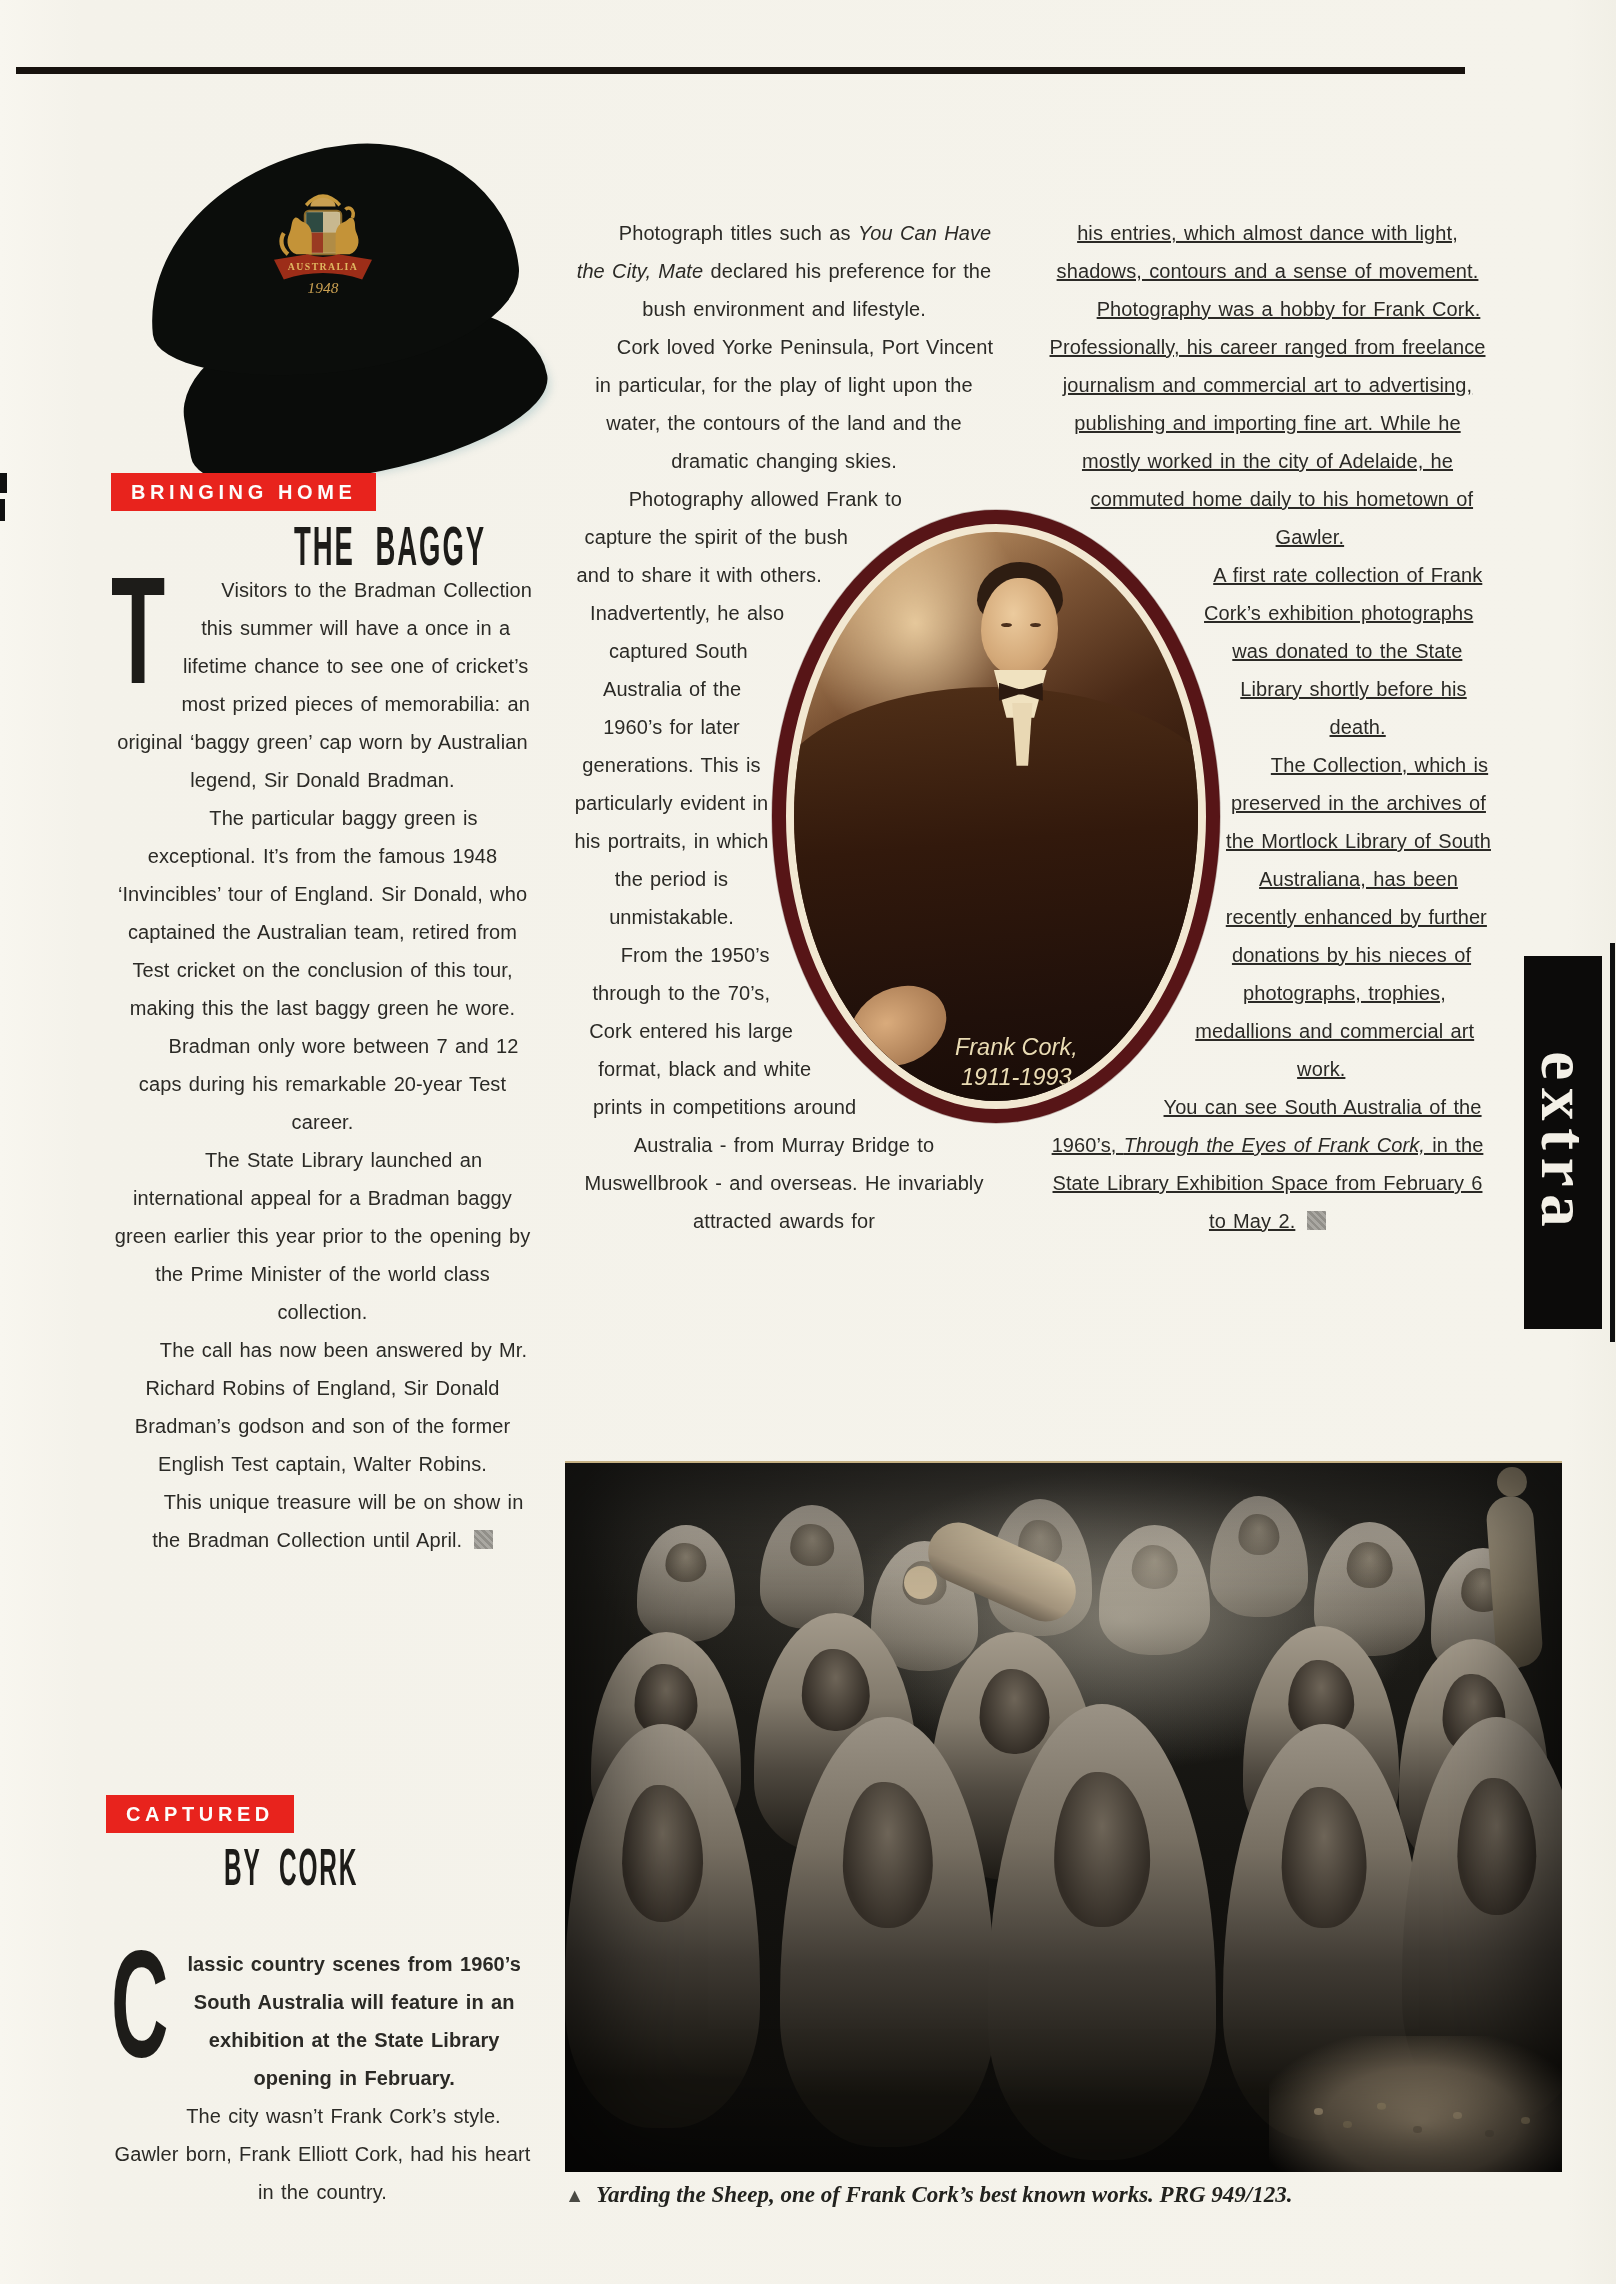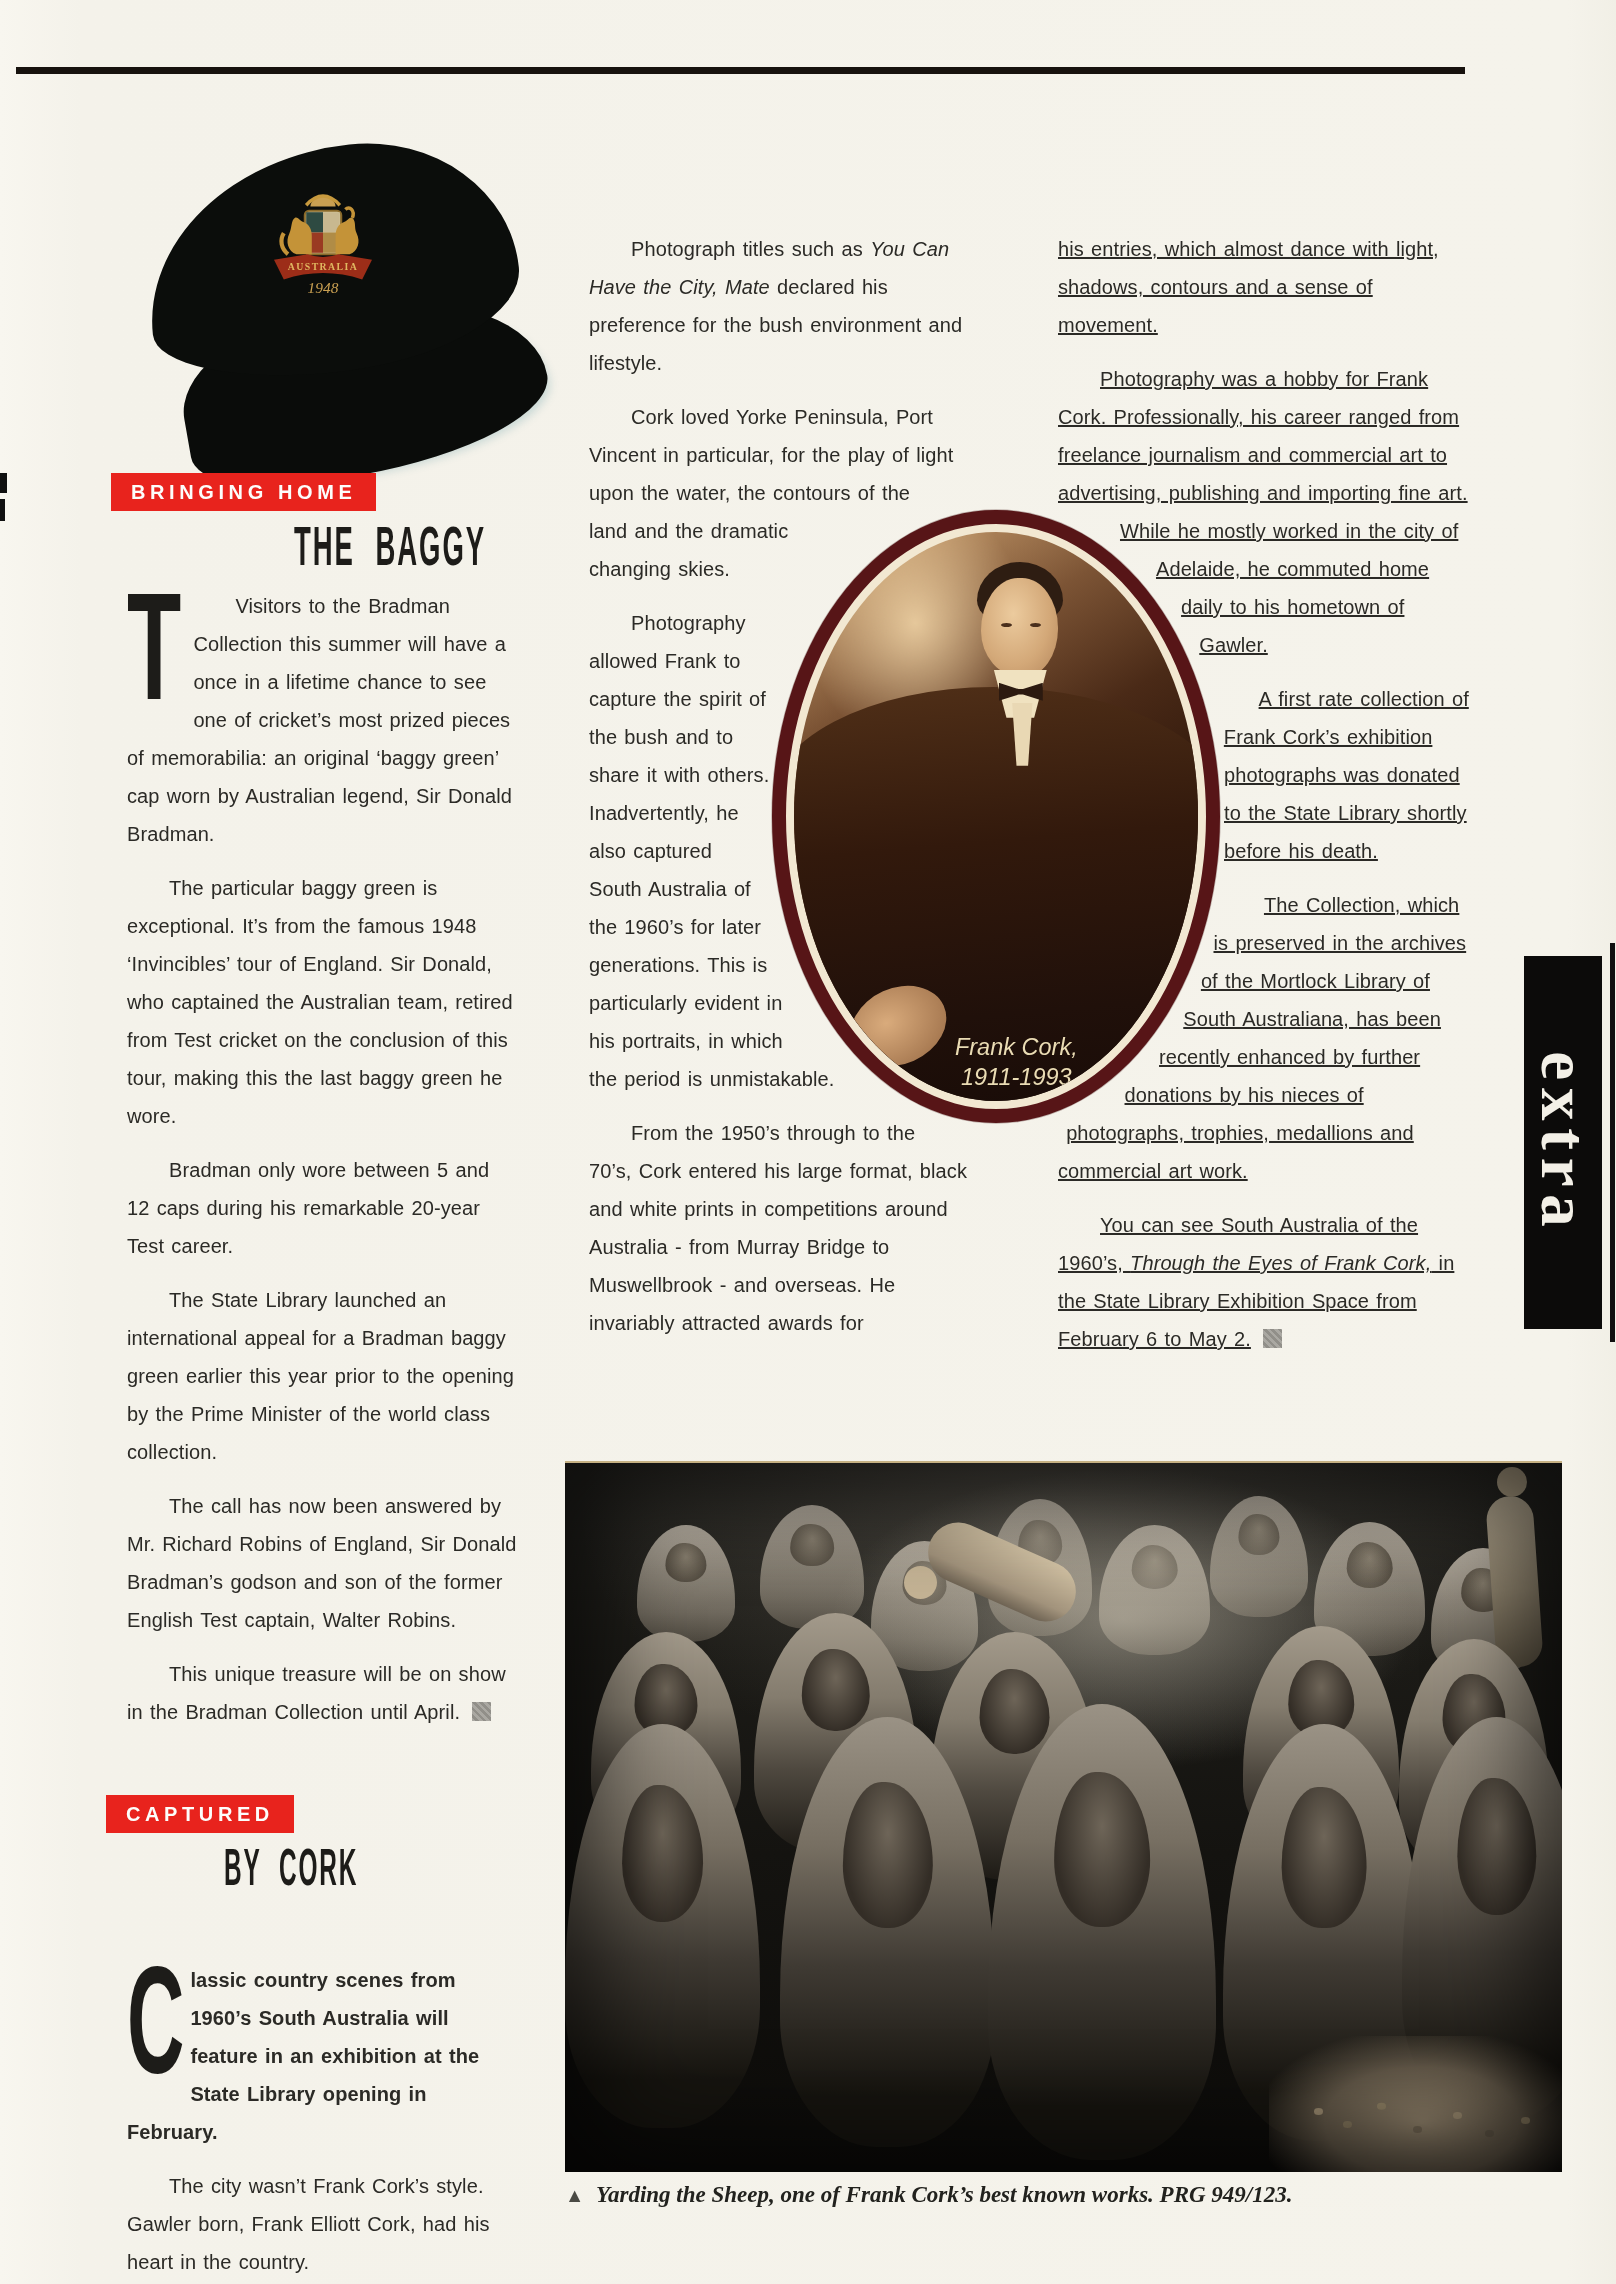--- a/index.html
+++ b/index.html
@@ -6,21 +6,21 @@
   .page{position:relative;width:1616px;height:2284px;overflow:hidden;
         background:linear-gradient(90deg,#f8f6ef 0%,#f4f2ea 5%,#f5f3eb 97%,#f1efe6 100%);
         font-family:"Liberation Sans",sans-serif;color:#2b2a26;}
   .abs{position:absolute;}
   
   .kicker{background:#e8231d;color:#fdfdfb;font-weight:700;font-size:20px;letter-spacing:4.6px;
           line-height:38px;padding:0 20px;white-space:nowrap;}
   .ctitle{font-weight:700;color:#1d1c19;white-space:nowrap;transform-origin:0 0;}
   
   .bodytext{font-size:20px;line-height:38px;letter-spacing:0.1px;word-spacing:1.6px;}
-  .bodytext p{margin:16px;}
+  .bodytext p{margin:0;text-align:center;}
   .indent{text-indent:42px;}
   .lead{font-weight:700;}
   .dropcap{float:left;font-weight:700;color:#1d1c19;transform-origin:0 50%;}
   .endmark{display:inline-block;width:19px;height:19px;margin-left:11.7px;vertical-align:-2px;
            background:repeating-linear-gradient(45deg,#aaa8a2 0 2.6px,#918f89 2.6px 5.2px);}
   .push-right{float:right;}
   .push-left{float:left;}
   
   .toprule{background:#17120e;}
   .edge-mark{background:#101010;}
@@ -131,21 +131,21 @@
     </svg>
   </div>
 
   <div class="abs kicker" style="left:111px;top:473px;">BRINGING HOME</div>
   <div class="abs ctitle" style="left:294px;top:519px;font-size:55px;line-height:55px;transform:scaleX(.5);letter-spacing:3.9px;word-spacing:22px;">THE BAGGY</div>
 
   <div class="abs bodytext" style="left:111px;top:571px;width:423px;">
     <p class="lead"><span class="dropcap" style="font-size:153px;line-height:112px;width:56px;transform:scaleX(.58);margin:2.6px 10.4px 0 0;">T</span></p>
     <p class="indent">Visitors to the Bradman Collection this summer will have a once in a lifetime chance to see one of cricket’s most prized pieces of memorabilia: an original ‘baggy green’ cap worn by Australian legend, Sir Donald Bradman.</p>
     <p class="indent">The particular baggy green is exceptional. It’s from the famous 1948 ‘Invincibles’ tour of England. Sir Donald, who captained the Australian team, retired from Test cricket on the conclusion of this tour, making this the last baggy green he wore.</p>
-    <p class="indent">Bradman only wore between 5 and 12 caps during his remarkable 20-year Test career.</p>
+    <p class="indent">Bradman only wore between 7 and 12 caps during his remarkable 20-year Test career.</p>
     <p class="indent">The State Library launched an international appeal for a Bradman baggy green earlier this year prior to the opening by the Prime Minister of the world class collection.</p>
     <p class="indent">The call has now been answered by Mr. Richard Robins of England, Sir Donald Bradman’s godson and son of the former English Test captain, Walter Robins.</p>
     <p class="indent"><span>This unique treasure will be on show in the Bradman Collection until April.</span><span class="endmark"></span></p>
   </div>
 
   <div class="abs kicker" style="left:106px;top:1795px;">CAPTURED</div>
   <div class="abs ctitle" style="left:224px;top:1841px;font-size:52px;line-height:52px;transform:scaleX(.47);letter-spacing:3.9px;word-spacing:19.5px;">BY CORK</div>
 
   <div class="abs bodytext" style="left:111px;top:1945px;width:423px;">
     <p class="lead"><span class="dropcap" style="font-size:153px;line-height:112px;width:53px;transform:scaleX(.52);margin:2.6px 10.4px 0 0;">C</span><span>lassic country scenes from 1960’s South Australia will feature in an exhibition at the State Library opening in February.</span></p>

